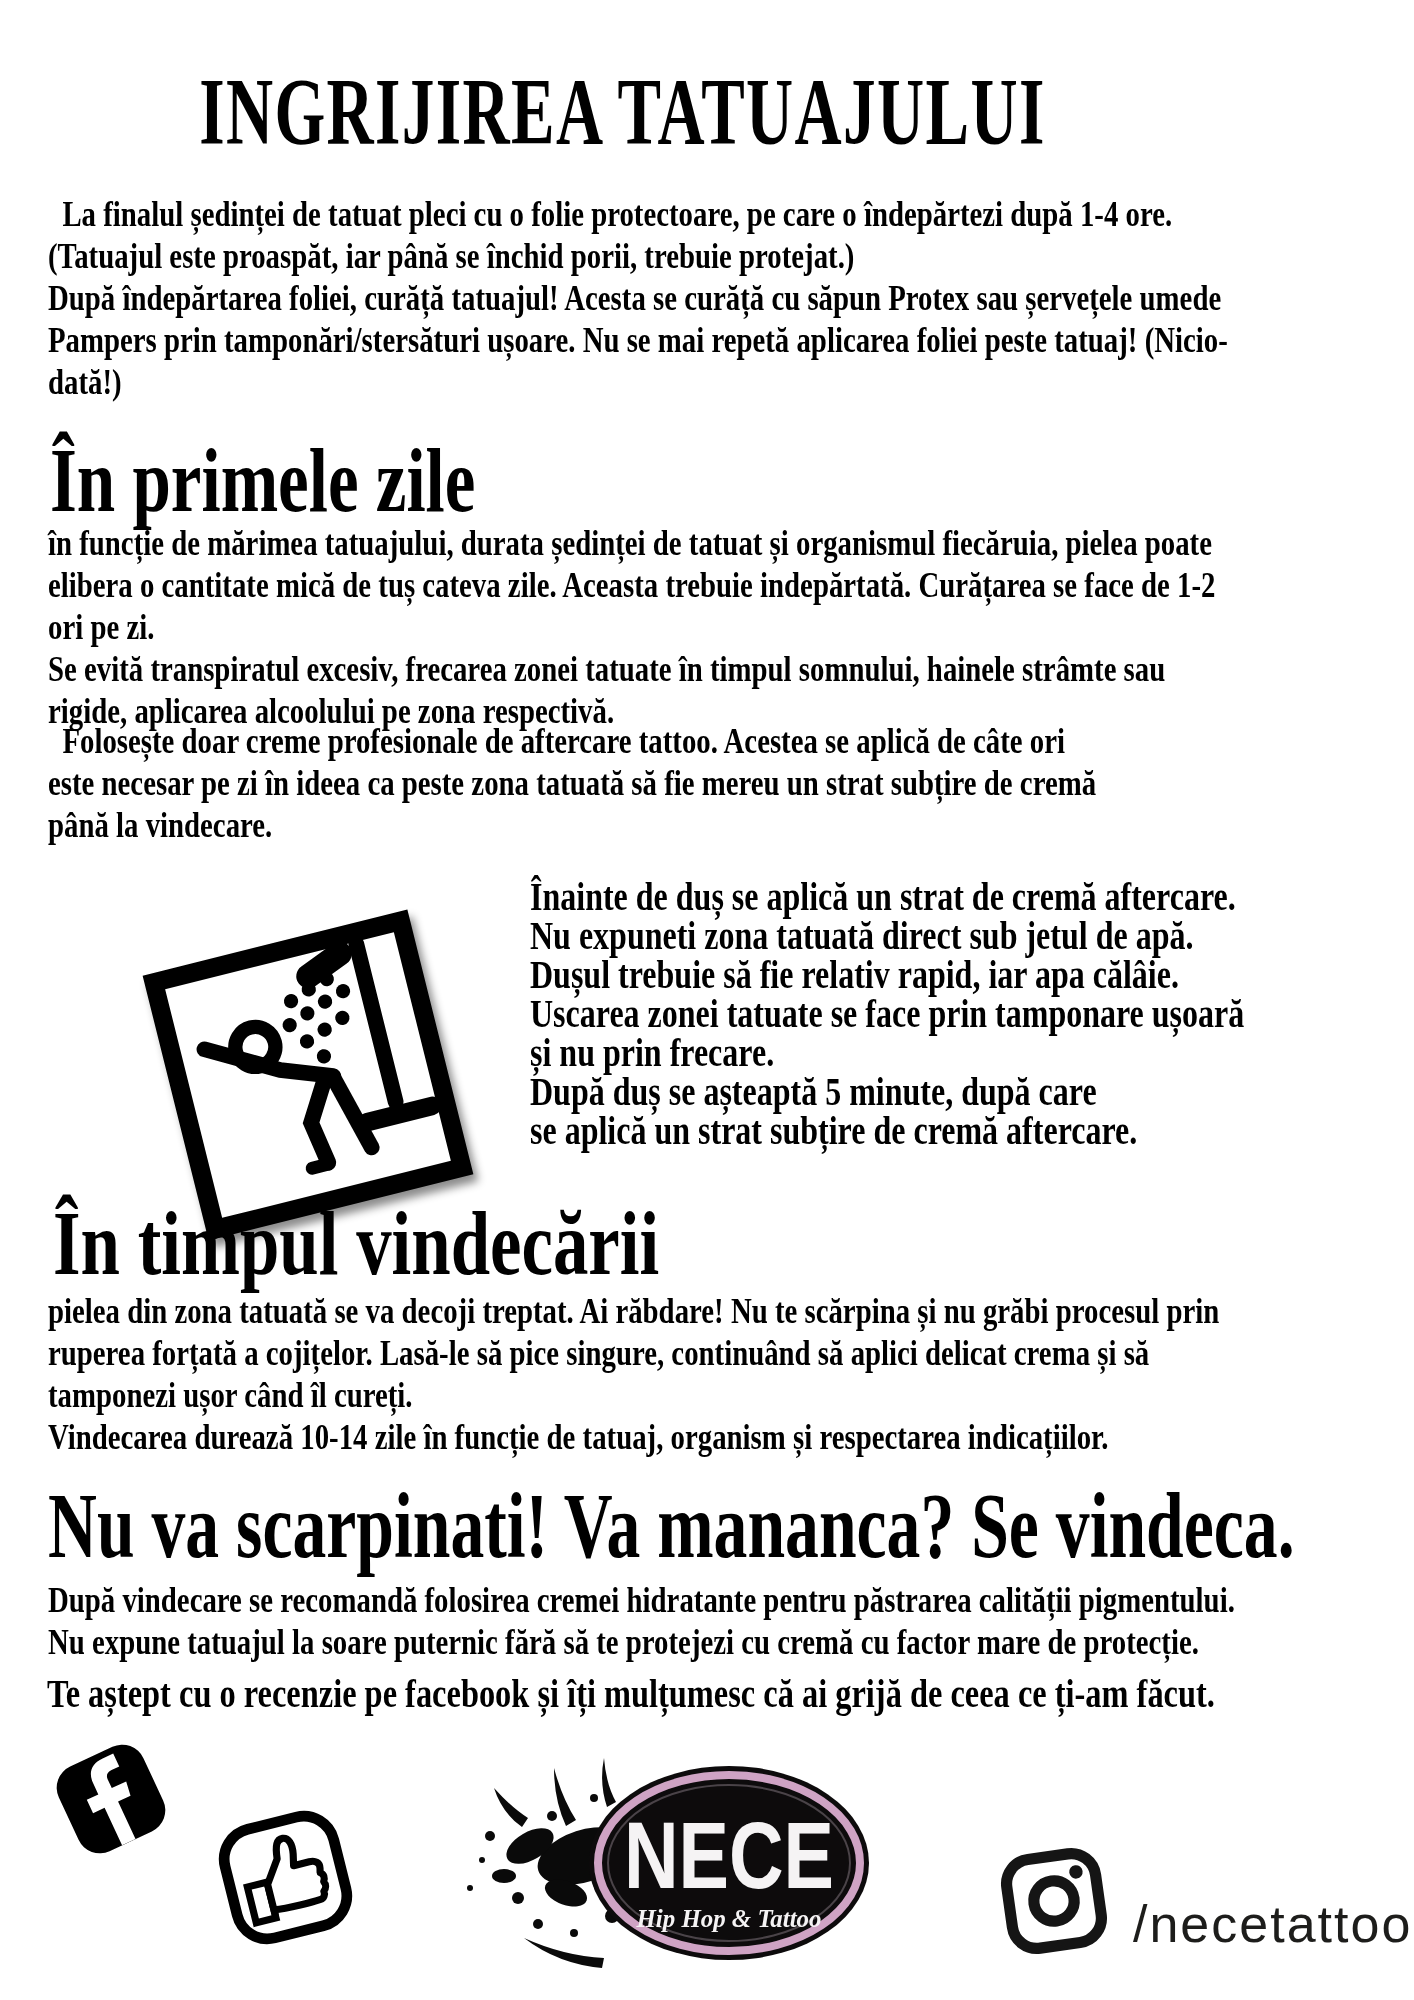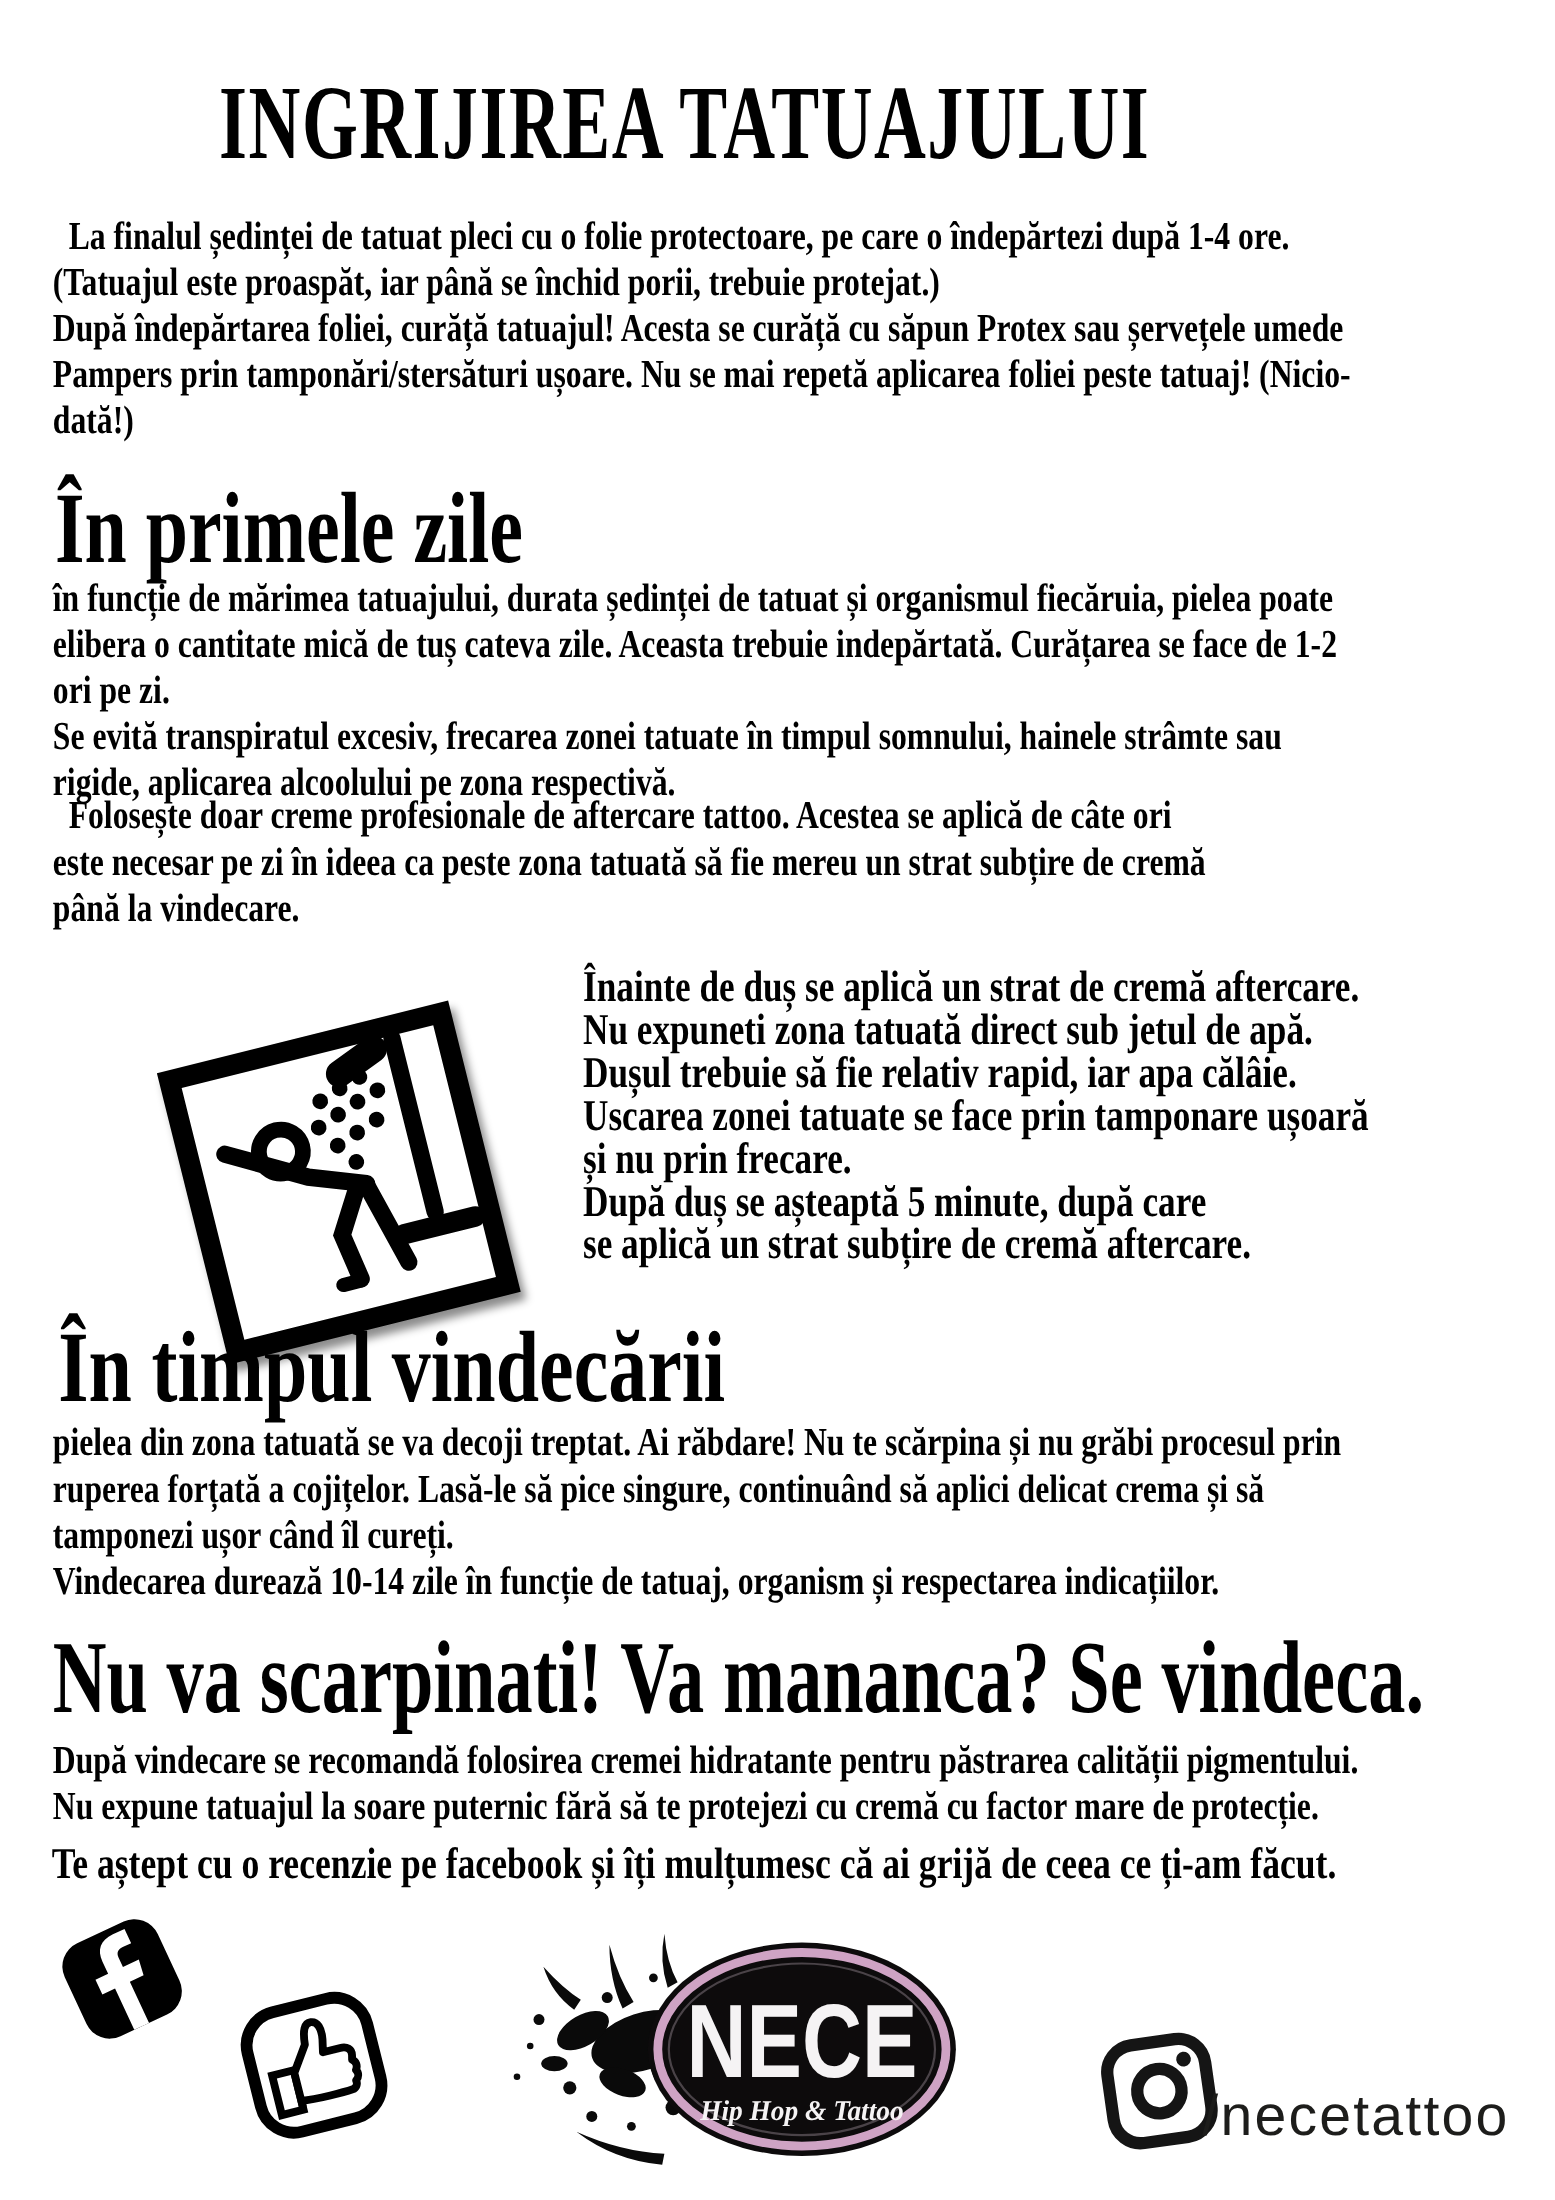--- a/index.html
+++ b/index.html
@@ -37,21 +37,21 @@
     filter:drop-shadow(5px 7px 4px rgba(0,0,0,0.45));}
   
   .closing{left:47px;top:1672px;}
   .closing .line{font-size:40px;line-height:44px;height:44px;transform:scaleX(0.81);}
   
   .fb-icon{left:58px;top:1746px;width:106px;height:106px;transform:rotate(-25deg);}
   .like-icon{left:220px;top:1812px;width:131px;height:131px;transform:rotate(-14deg);}
   .logo{left:434px;top:1728px;width:450px;height:270px;}
   .ig-icon{left:998px;top:1845px;width:112px;height:112px;transform:rotate(-8deg);}
   .ig-handle{
-    left:1093px;top:1896px;font-family:"Liberation Sans","DejaVu Sans",sans-serif;
+    left:1133px;top:1896px;font-family:"Liberation Sans","DejaVu Sans",sans-serif;
     font-size:52px;line-height:56px;font-weight:normal;color:#1d1d1b;letter-spacing:2px;
     white-space:nowrap;
   }
   svg{display:block;}
 </style>
 </head>
 <body>
 
 <div class="abs title-wrap">
   <div class="title">INGRIJIREA TATUAJULUI</div>

